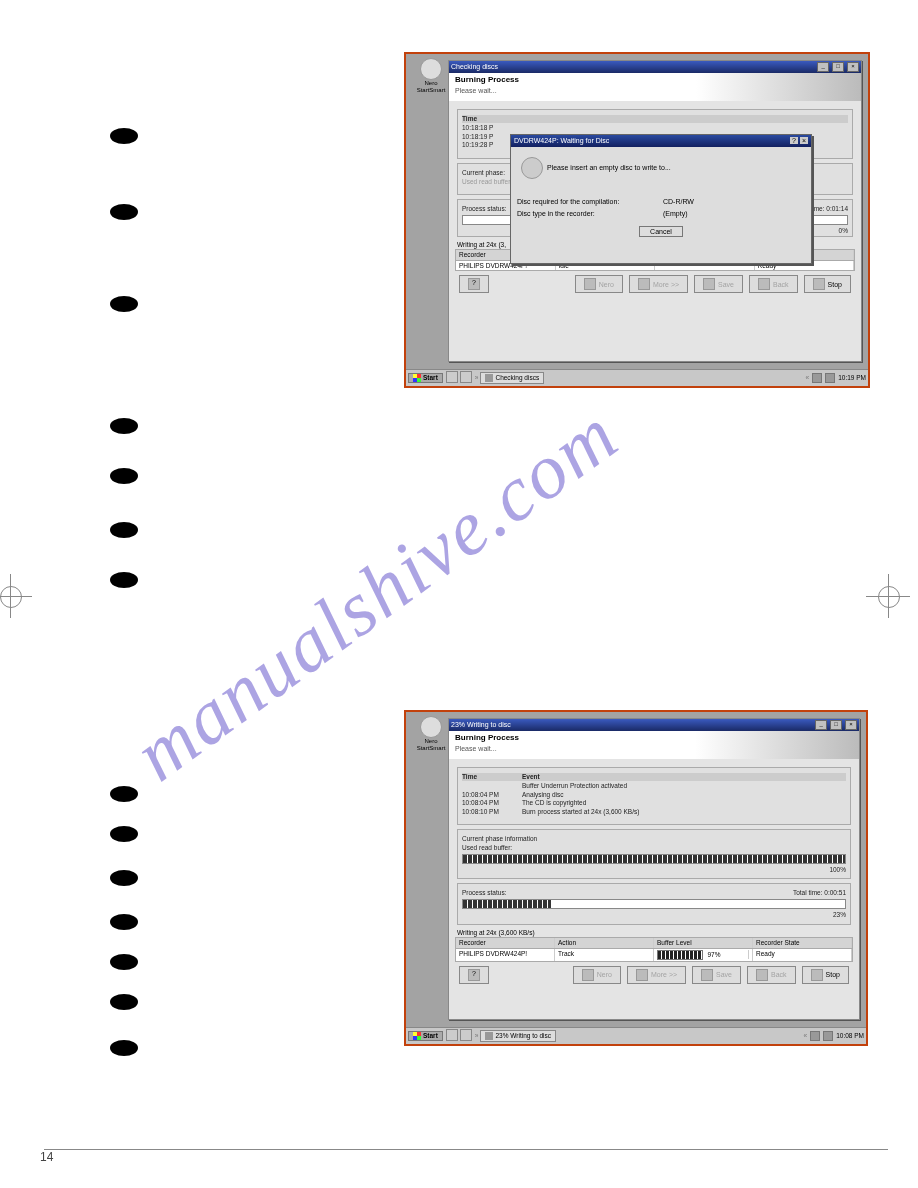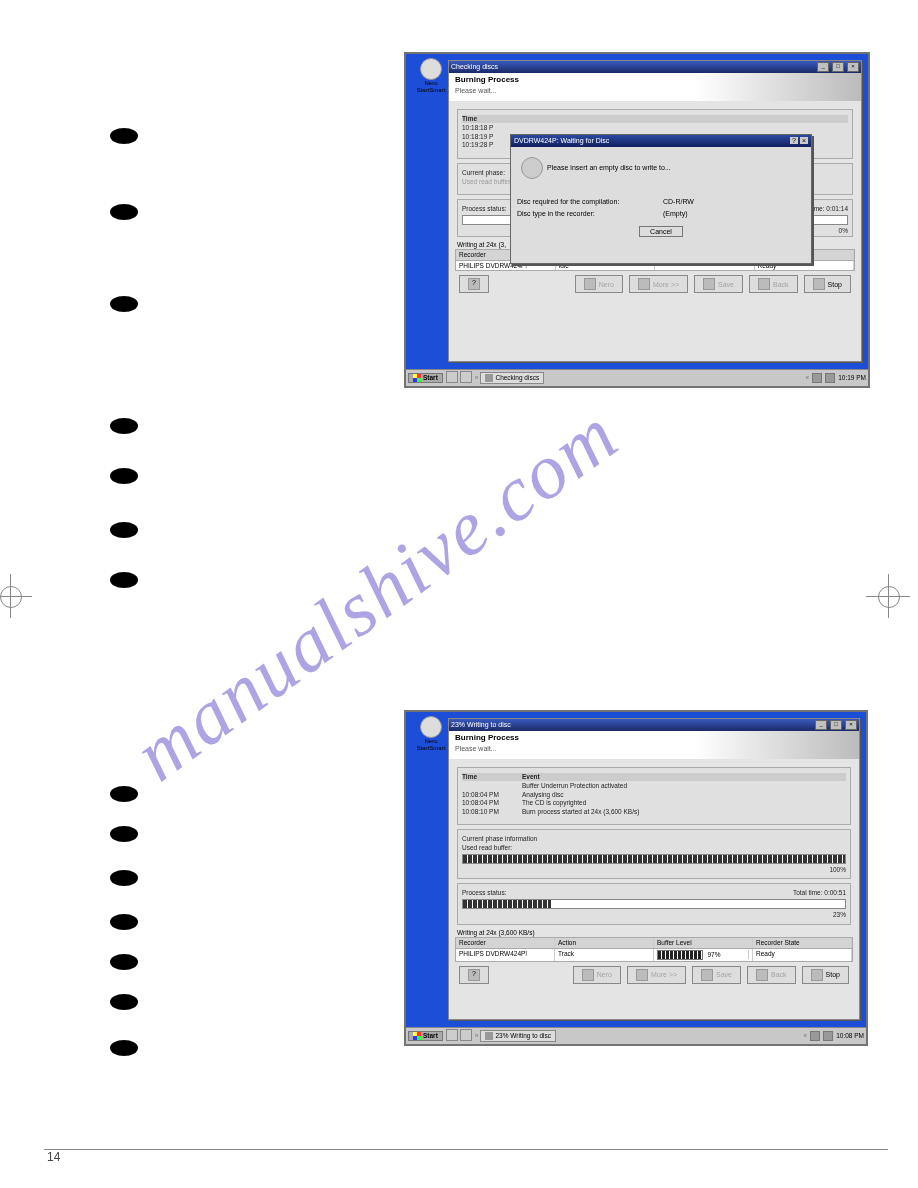--- a/index.html
+++ b/index.html
@@ -1,36 +1,36 @@
 <!DOCTYPE html>
 <html><head>
 <meta charset="utf-8">
 <style>
   html,body{margin:0;padding:0;background:#fff;width:918px;height:1188px;font-family:Arial,Helvetica,sans-serif;overflow:hidden;position:relative}
   .page{position:relative;width:918px;height:1188px}
-  .page-num{position:absolute;left:47px;bottom:24px;font-size:12px;color:#444}
+  .page-num{position:absolute;left:40px;bottom:24px;font-size:12px;color:#444}
   .hline{position:absolute;left:44px;bottom:38px;width:844px;height:1px;background:#888}
   
   .wm{position:absolute;left:41%;top:50%;transform:translate(-50%,-50%) rotate(-36deg);font-size:78px;font-style:italic;color:#6a5acd;opacity:0.55;white-space:nowrap;pointer-events:none;font-family:'Times New Roman',serif;letter-spacing:2px}
   
   .crop{position:absolute;width:40px;height:40px}
   .crop .c1{position:absolute;width:20px;height:20px;border:1px solid #888;border-radius:50%}
   .crop .hl{position:absolute;width:44px;height:1px;background:#888;top:10px;left:-12px}
   .crop .vl{position:absolute;width:1px;height:44px;background:#888;left:10px;top:-12px}
   .cropL{left:0;top:586px}
   .cropR{left:878px;top:586px}
   
   .bullets{position:absolute;left:110px}
   .bullet{width:28px;height:16px;background:#000;border-radius:50%}
   .b-set1 .bullet{margin-bottom:56px}
   .b-set1{top:128px}
   .b-set2{top:786px}
   .b-set2 .bullet{margin-bottom:24px}
   
-  .shot{position:absolute;border:2px solid #737373;background:#1d4ed8;font-size:7px;line-height:1.2}
+  .shot{position:absolute;border:2px solid #c2410c;background:#a3a3a3;font-size:7px;line-height:1.2}
   .shot1{left:404px;top:52px;width:462px;height:332px}
   .shot2{left:404px;top:710px;width:460px;height:332px}
   .desktop-icon{position:absolute;left:4px;top:4px;text-align:center;width:42px}
   .desktop-icon .ico{width:20px;height:20px;border-radius:50%;background:#ddd;margin:0 auto;border:1px solid #999}
   .desktop-icon .lbl{font-size:6px}
   .win{position:absolute;background:#e4e4e4;border:1px solid #888;box-shadow:1px 1px 0 #555}
   .titlebar{height:12px;background:linear-gradient(#3a5abf,#1a2a66);color:#fff;display:flex;align-items:center;justify-content:space-between;padding:0 2px;font-size:7px}
   .titlebar .btns span{display:inline-block;width:10px;height:8px;background:#c0c0c0;border:1px solid #666;margin-left:1px;font-size:6px;text-align:center;color:#000}
   .inner{padding:4px 6px}
   .hdr-strip{height:28px;background:linear-gradient(90deg,#fff 60%,#bbb)}

